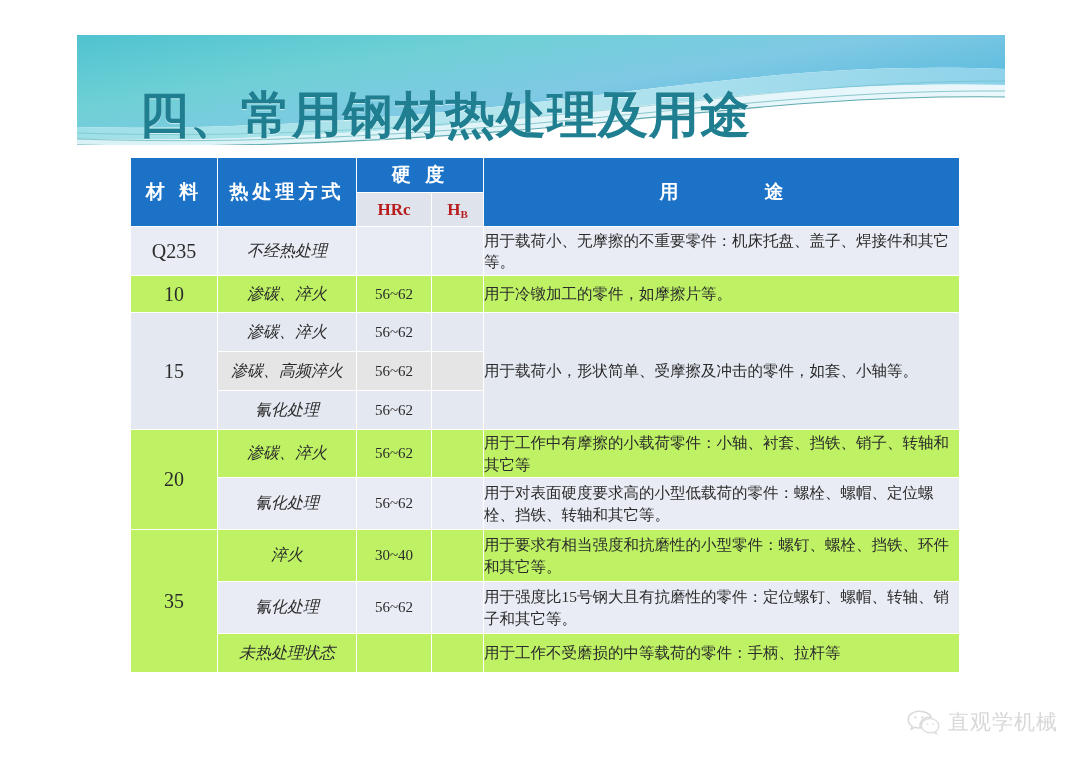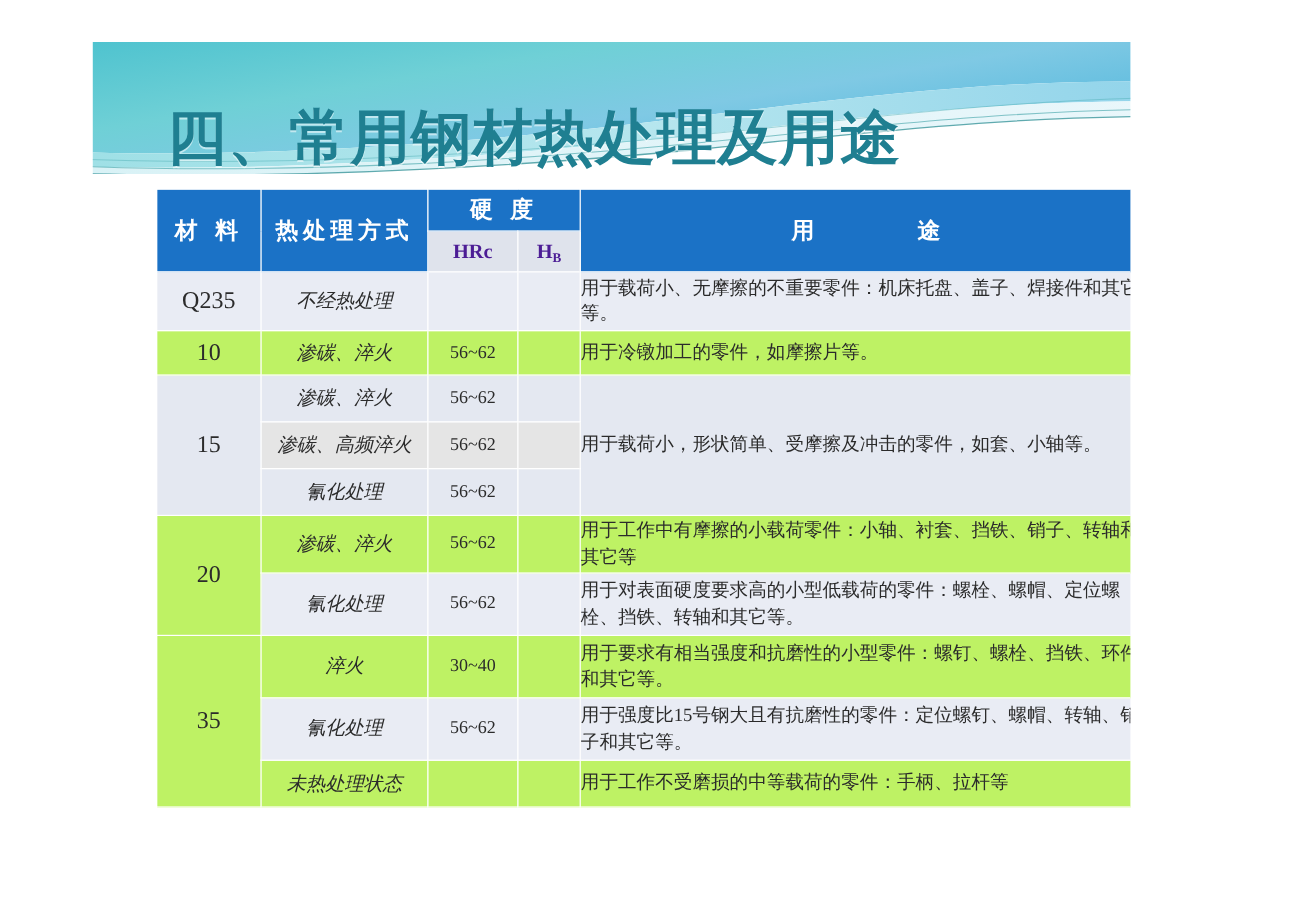--- a/index.html
+++ b/index.html
@@ -3,21 +3,21 @@
 <meta charset="utf-8">
 <style>
   html,body{margin:0;padding:0;}
   body{
     width:1080px;height:764px;
     background:#ffffff;
     font-family:"Liberation Serif","DejaVu Serif",serif;
     overflow:hidden;
     position:relative;
   }
-  .slide{position:relative;width:942px;height:764px;overflow:hidden;}
+  .slide{position:relative;width:1080px;height:764px;overflow:hidden;}
 
   
   .banner{
     position:absolute;left:77px;top:35px;width:928px;height:110px;
     overflow:hidden;
   }
   .banner svg{display:block;width:928px;height:110px;}
 
   .title{
     position:absolute;left:139px;top:82px;
@@ -56,21 +56,21 @@
     font-weight:bold;
     font-size:19px;
     text-align:center;
     height:34px;
     letter-spacing:4px;
   }
   .hd.hd-use{letter-spacing:0;}
   .hd.hd-use span.gap{display:inline-block;width:86px;}
   .hd-sub{
     background:#dfe3ec;
-    color:#4c1d95;
+    color:#b91c1c;
     font-family:"Liberation Serif","DejaVu Serif",serif;
     font-weight:bold;
     font-size:17px;
     text-align:center;
     height:33px;
   }
   .hd-sub sub{font-size:11px;vertical-align:baseline;position:relative;top:3px;}
 
   
   td.mat{text-align:center;font-size:20px;}
@@ -232,14 +232,27 @@
         <tr>
           <td class="trt dk" style="height:38px">未热处理状态</td>
           <td class="hrc dk"></td>
           <td class="hb dk"></td>
           <td class="use dk">用于工作不受磨损的中等载荷的零件：手柄、拉杆等</td>
         </tr>
       </tbody>
     </table>
   </div>
 
+  <div class="watermark">
+    <span>
+      <svg width="34" height="26" viewBox="0 0 34 26" aria-hidden="true">
+        <path d="M13 2.2C7 2.2 2.2 6 2.2 10.6c0 2.6 1.6 5 4 6.5l-1 3 3.4-1.8c1.4.4 2.9.6 4.4.6.5 0 1 0 1.4-.1-.3-.8-.4-1.6-.4-2.4 0-4.6 4.5-8.3 10.1-8.3.4 0 .8 0 1.2.1C24.4 5 19.2 2.2 13 2.2z" fill="none" stroke="#d9d9d9" stroke-width="1.5"></path>
+        <circle cx="9.3" cy="8.4" r="1.15" fill="#d9d9d9"></circle>
+        <circle cx="16.4" cy="8.4" r="1.15" fill="#d9d9d9"></circle>
+        <path d="M24.1 9.6c-4.8 0-8.7 3.2-8.7 7.1 0 3.9 3.9 7.1 8.7 7.1 1.2 0 2.3-.2 3.4-.5l2.9 1.5-.8-2.5c1.9-1.3 3.2-3.3 3.2-5.6 0-3.9-3.9-7.1-8.7-7.1z" fill="none" stroke="#dedede" stroke-width="1.4"></path>
+        <circle cx="21.4" cy="15.1" r="0.95" fill="#dedede"></circle>
+        <circle cx="27" cy="15.1" r="0.95" fill="#dedede"></circle>
+      </svg>
+    </span>
+    <span>直观学机械</span>
+  </div>
 
 </div>
 
 </body></html>

